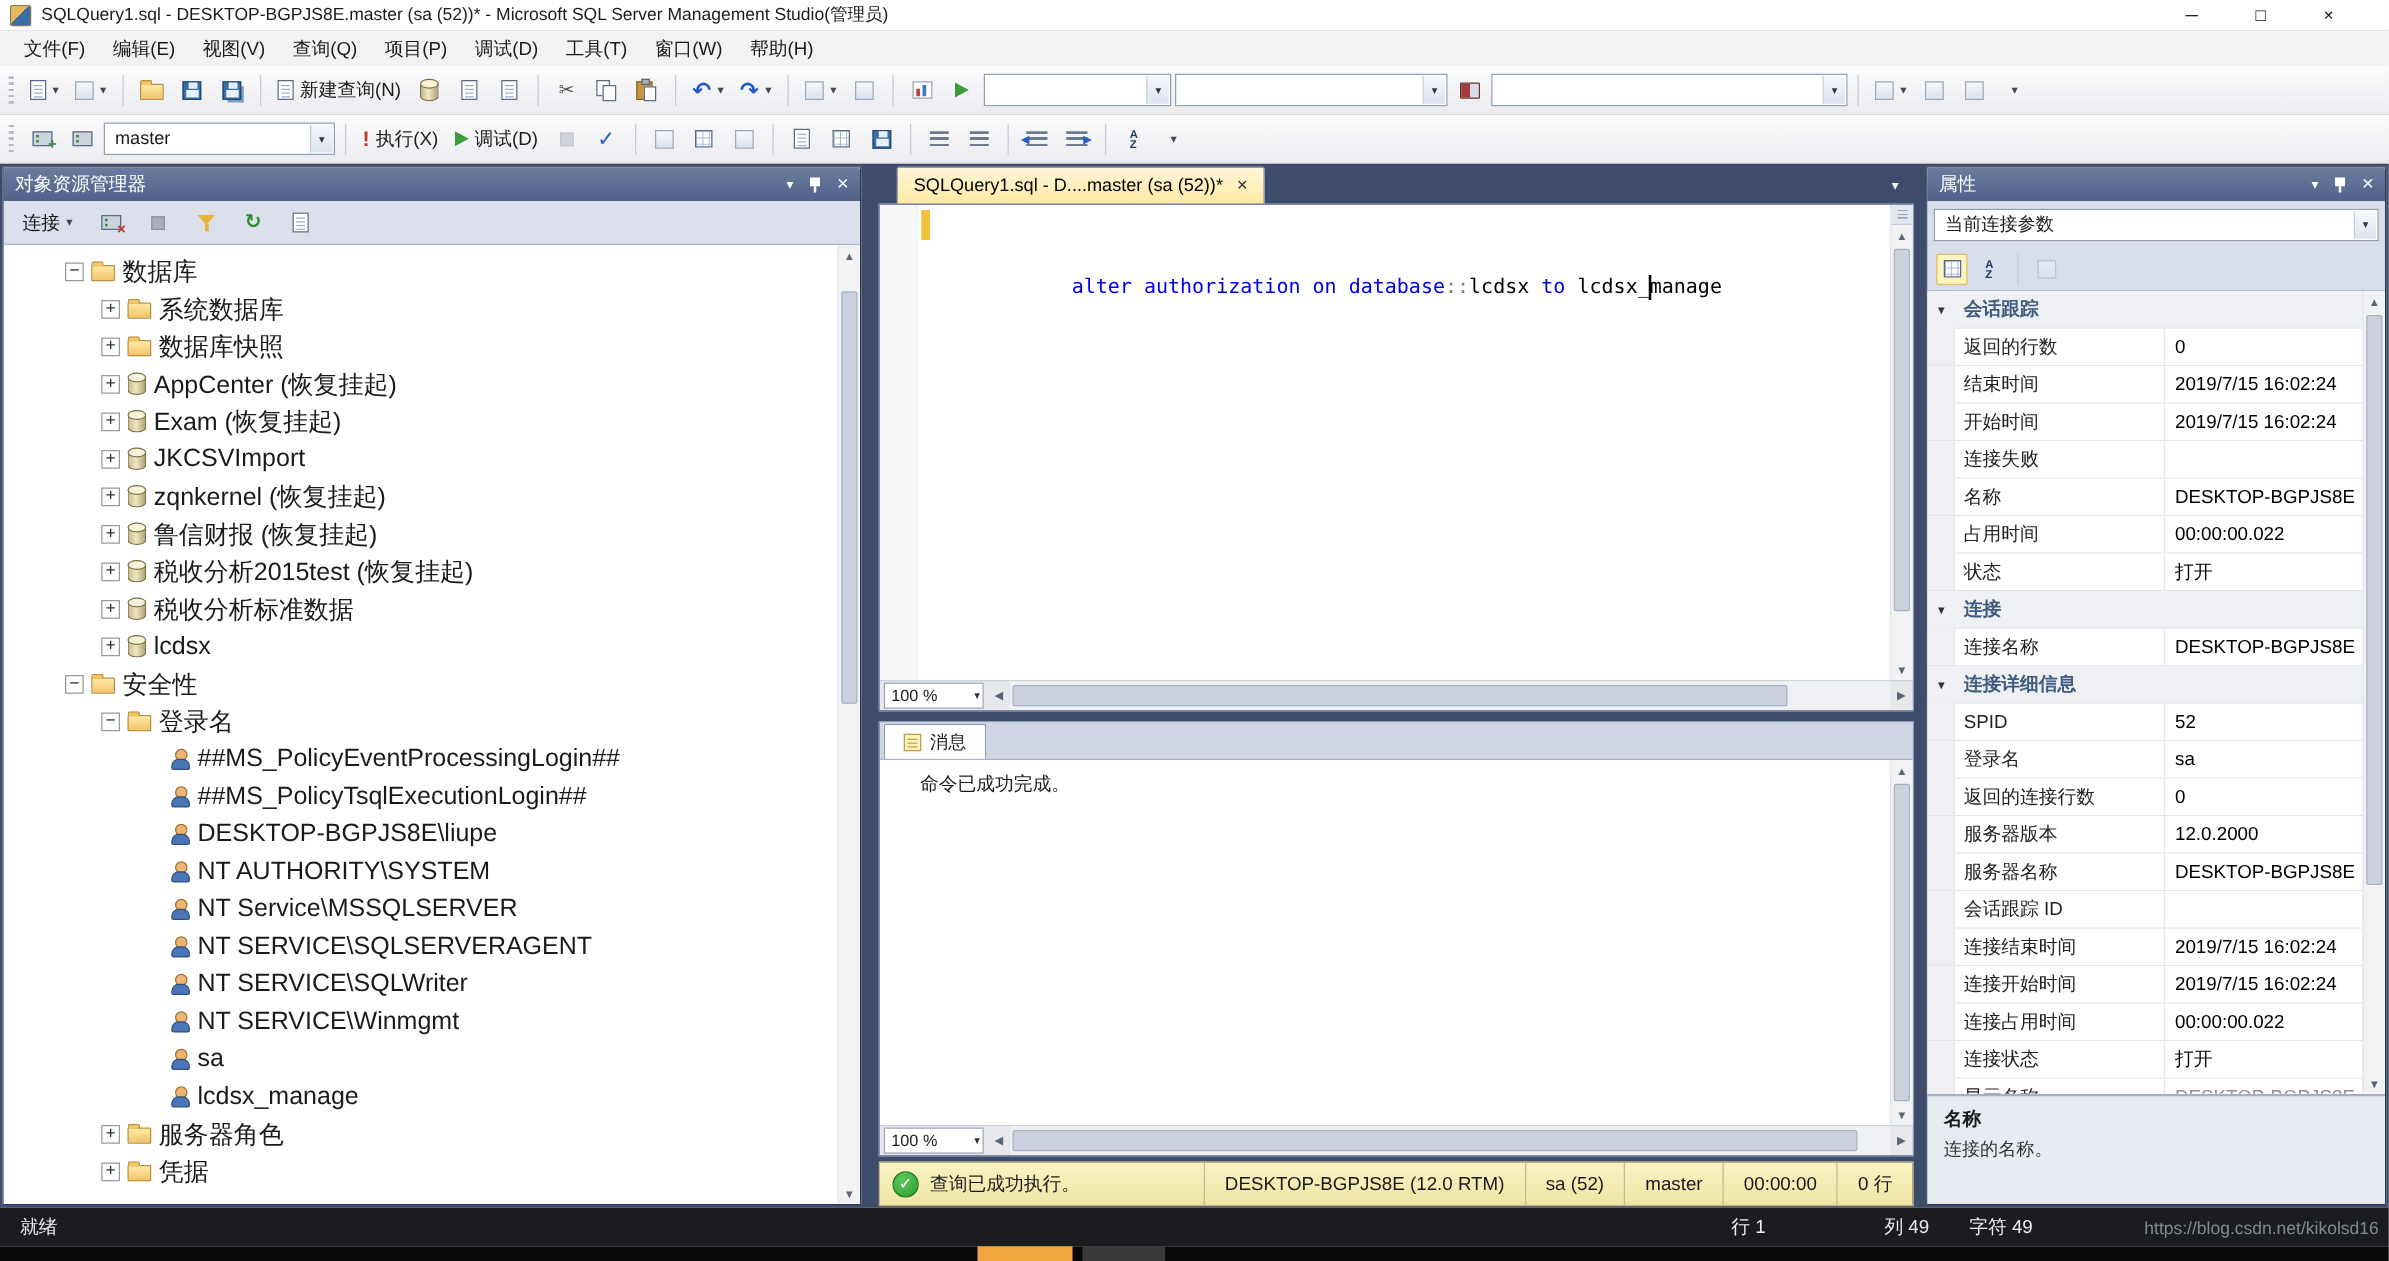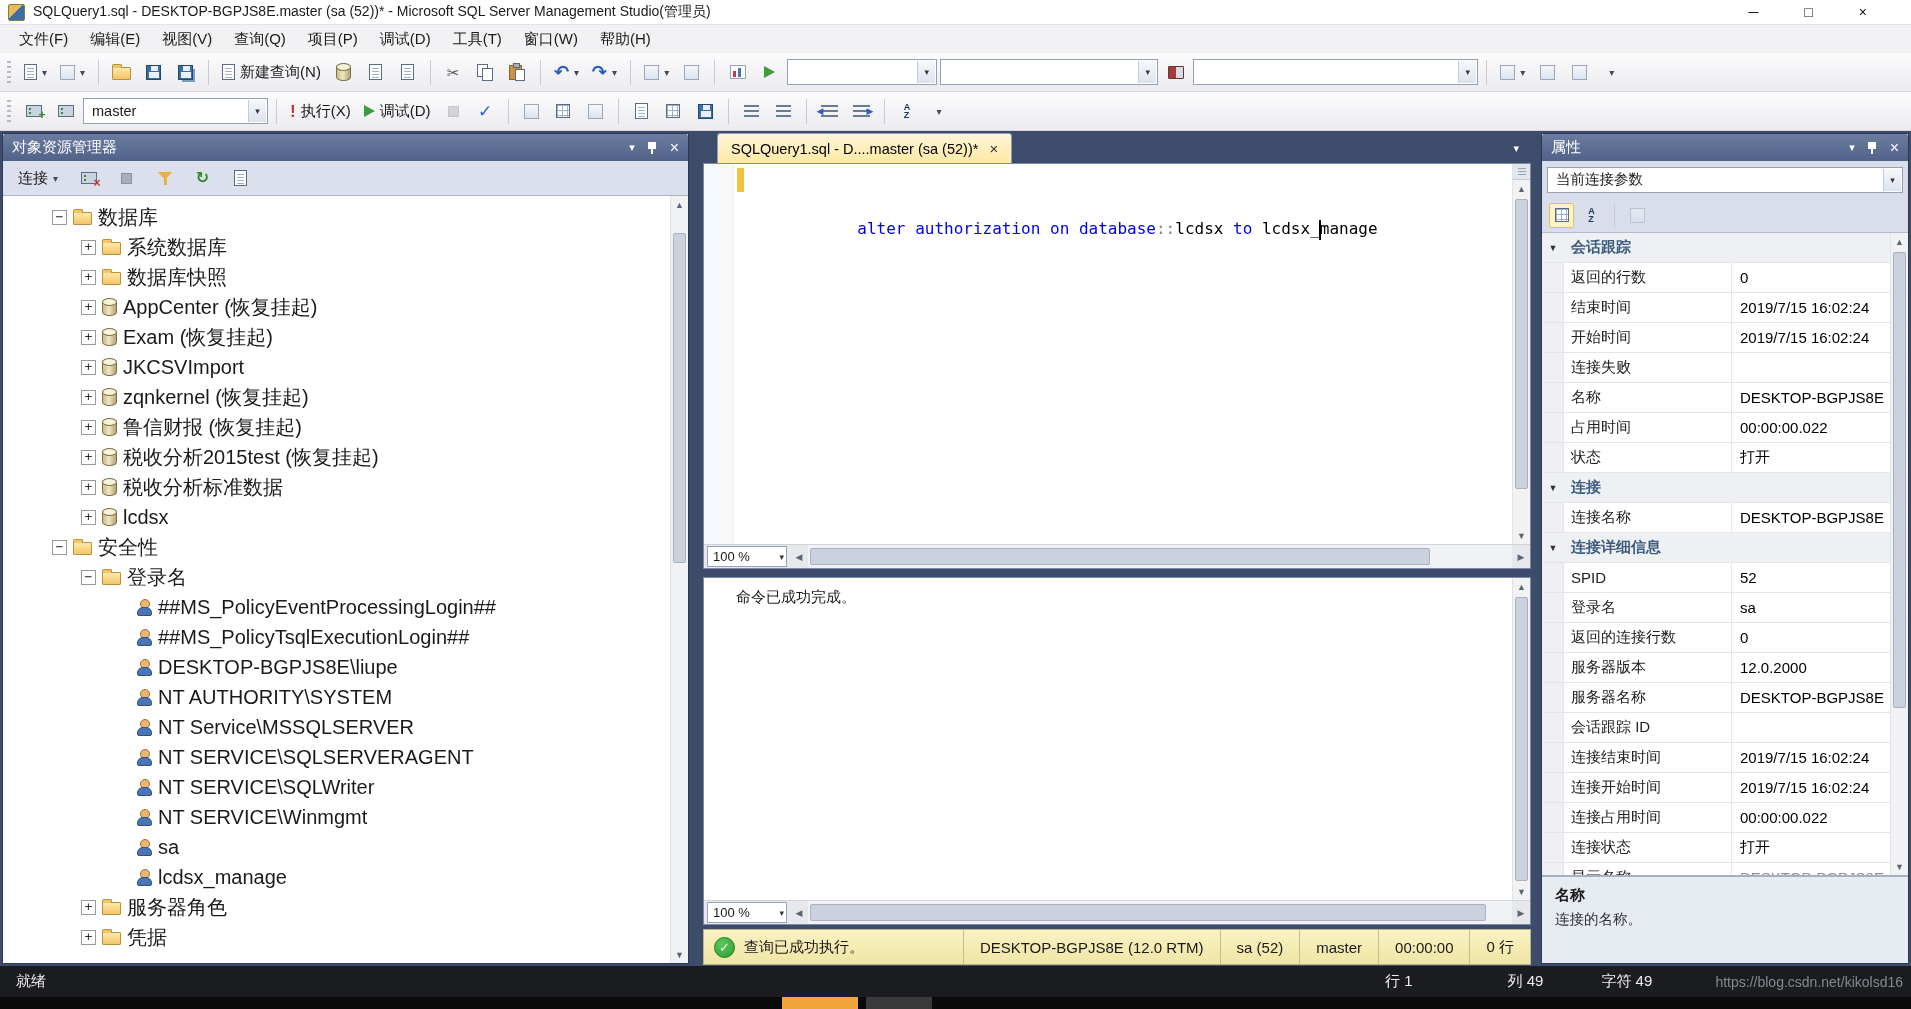--- a/index.html
+++ b/index.html
@@ -169,21 +169,21 @@
   .pg-row.cat .pg-name{flex:1;width:auto;border-right:none;font-weight:bold;color:#3D5C7E;}
   .pg-row.dim .pg-value{color:#909090;}
   .pdesc{height:88px;flex:none;background:#E7EBF2;border-top:2px solid #A7B0C2;padding:9px 13px;}
   .pdesc .t{font-weight:bold;font-size:15px;margin-bottom:5px;}
   .pdesc .d{font-size:14.5px;color:#333;}
 
   
   .statusbar{height:31px;flex:none;background:#1B1C20;color:#ECECEC;display:flex;align-items:center;padding:0 16px;font-size:15px;position:relative;}
   .sb-right{position:absolute;left:1385px;display:flex;align-items:center;}
   .sb-cell-line{margin-right:95px;}
-  .sb-cell-col{margin-right:58px;}
+  .sb-cell-col{margin-right:32px;}
   .watermark{position:absolute;right:8px;color:#A7ACB5;opacity:.75;font-size:14px;}
   .taskstrip{height:12px;flex:none;background:#0A0A0A;position:relative;}
   .ts-orange{position:absolute;left:782px;width:76px;top:0;bottom:0;background:#F0A63C;}
   .ts-gray{position:absolute;left:866px;width:66px;top:0;bottom:0;background:#3A3A3A;}
 </style>
 </head>
 <body>
 
 <div class="win">
 
@@ -620,20 +620,26 @@
           <span class="h-track">
               <span class="h-thumb" style="width:88%;"></span>
             </span>
           <span class="h-btn">▶</span>
         </div>
       </div>
 
       <div class="hgap"></div>
 
       <div class="msg-block">
+        <div class="msgtabs">
+          <span class="msg-tab">
+            <span class="icn ic-msg"></span>
+            <span>消息</span>
+          </span>
+        </div>
         <div class="msgbody">
           <span class="msg-text">命令已成功完成。</span>
           <div class="vsb">
             <span class="sb-btn">▲</span>
             <span class="sb-track">
                 <span class="sb-thumb" style="top:2px;bottom:2px;"></span>
               </span>
             <span class="sb-btn">▼</span>
           </div>
         </div>

